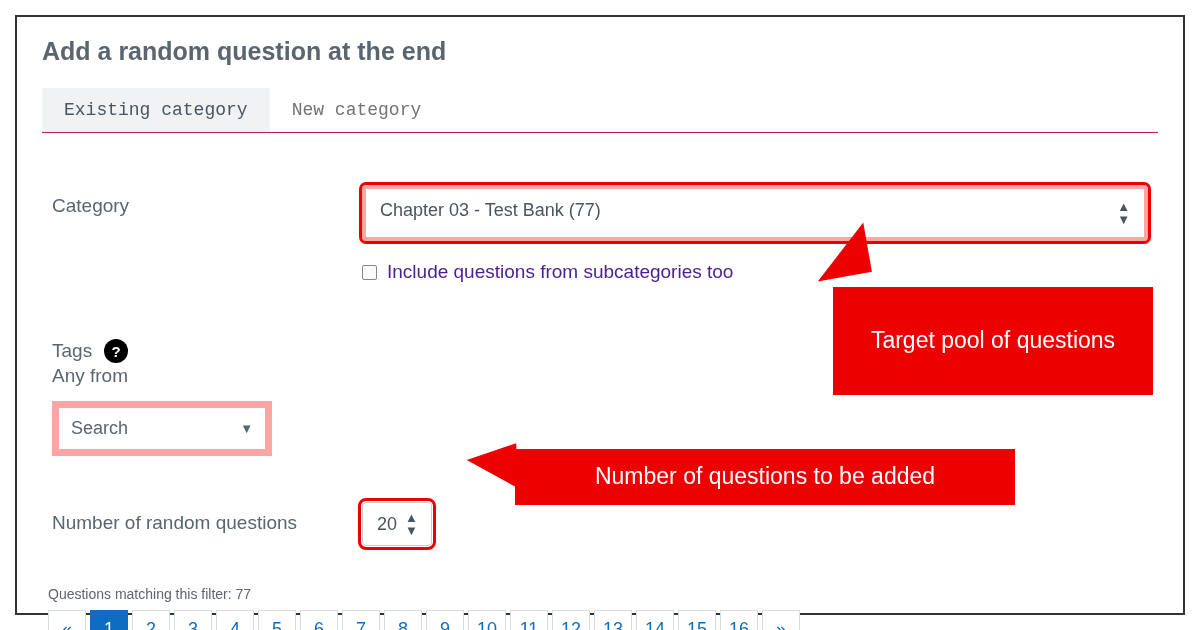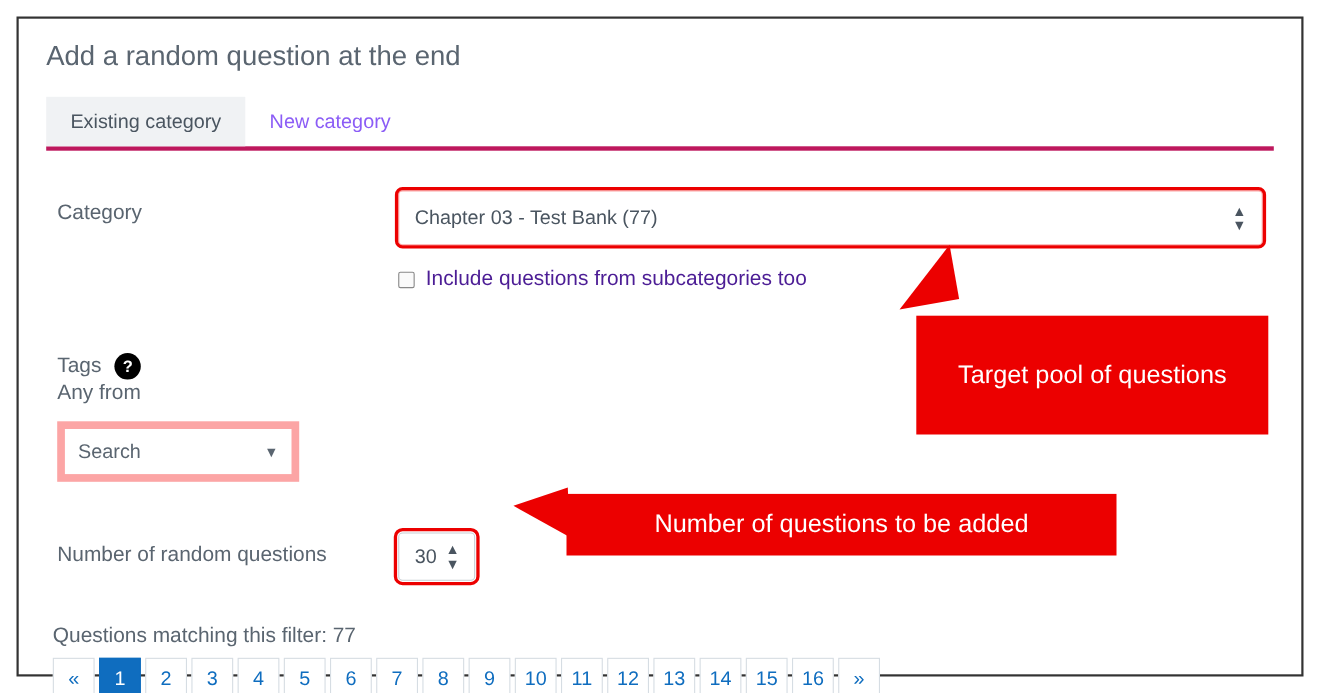--- a/index.html
+++ b/index.html
@@ -16,31 +16,32 @@
     padding: 20px 25px 25px;
     width: 1170px;
     height: 600px;
     position: relative;
     background: #fff;
   }
   .panel-title {
     font-size: 25px;
     color: #5a6570;
     margin: 0 0 22px 0;
-    font-weight: 400;
+    font-weight: 700;
   }
   .tab-row {
-    border-bottom: 4px solid #be185d;
-    display: flex;
-    margin-bottom: 20px;
+    border-bottom: 1px solid #be185d;
+    display: flex;
+    margin-bottom: 36px;
+    font-family: Liberation Mono, monospace;
   }
   .tab {
     padding: 12px 22px;
     font-size: 18px;
-    color: #8b5cf6;
+    color: #737373;
     cursor: pointer;
   }
   .tab.active {
     background: #f0f2f4;
     color: #4a5560;
   }
   .form-row {
     display: flex;
     align-items: flex-start;
     margin-bottom: 14px;
@@ -51,28 +52,27 @@
     padding-top: 10px;
     font-size: 19px;
     color: #5a6570;
     display: flex;
     align-items: center;
     gap: 12px;
   }
   .input-col { flex: 1; }
   .select-box {
     width: 100%;
-    border: 1px solid #fca5a5;
+    border: 4px solid #fca5a5;
     border-radius: 4px;
     padding: 11px 14px;
     font-size: 18px;
     color: #4a5560;
     display: flex;
     justify-content: space-between;
-    align-items: center;
     background: #fff;
   }
   .select-highlight { outline: 3px solid #ec0000; outline-offset: 0px; }
   .small-select {
     border: 1px solid #c7ced4;
     border-radius: 4px;
     padding: 8px 10px 8px 14px;
     font-size: 18px;
     display: inline-flex;
     align-items: center;
@@ -111,21 +111,21 @@
     border: 7px solid #fca5a5;
     padding: 10px 12px;
     display: flex;
     justify-content: space-between;
     align-items: center;
     font-size: 18px;
     color: #5a6570;
   }
   .filter-text {
     margin: 24px 0 8px 6px;
-    font-size: 19px;
+    font-size: 14px;
     color: #5a6570;
   }
   .pager {
     display: flex;
     gap: 4px;
     margin-left: 6px;
   }
   .pg {
     border: 1px solid #d6dde3;
     min-width: 38px;
@@ -211,21 +211,21 @@
         <span>Search</span>
         <span class="down-tri">▼</span>
       </div>
     </div>
   </div>
 
   <div class="form-row" style="margin-top:5px;">
     <div class="label-col">Number of random questions</div>
     <div class="input-col">
       <div class="small-select qty-highlight" style="width:70px;">
-        <span>30</span>
+        <span>20</span>
         <span class="sort-icon">▲<br>▼</span>
       </div>
     </div>
   </div>
 
   <div class="filter-text">Questions matching this filter: 77</div>
   <div class="pager">
       <div class="pg">«</div>
       <div class="pg active">1</div>
       <div class="pg">2</div>

